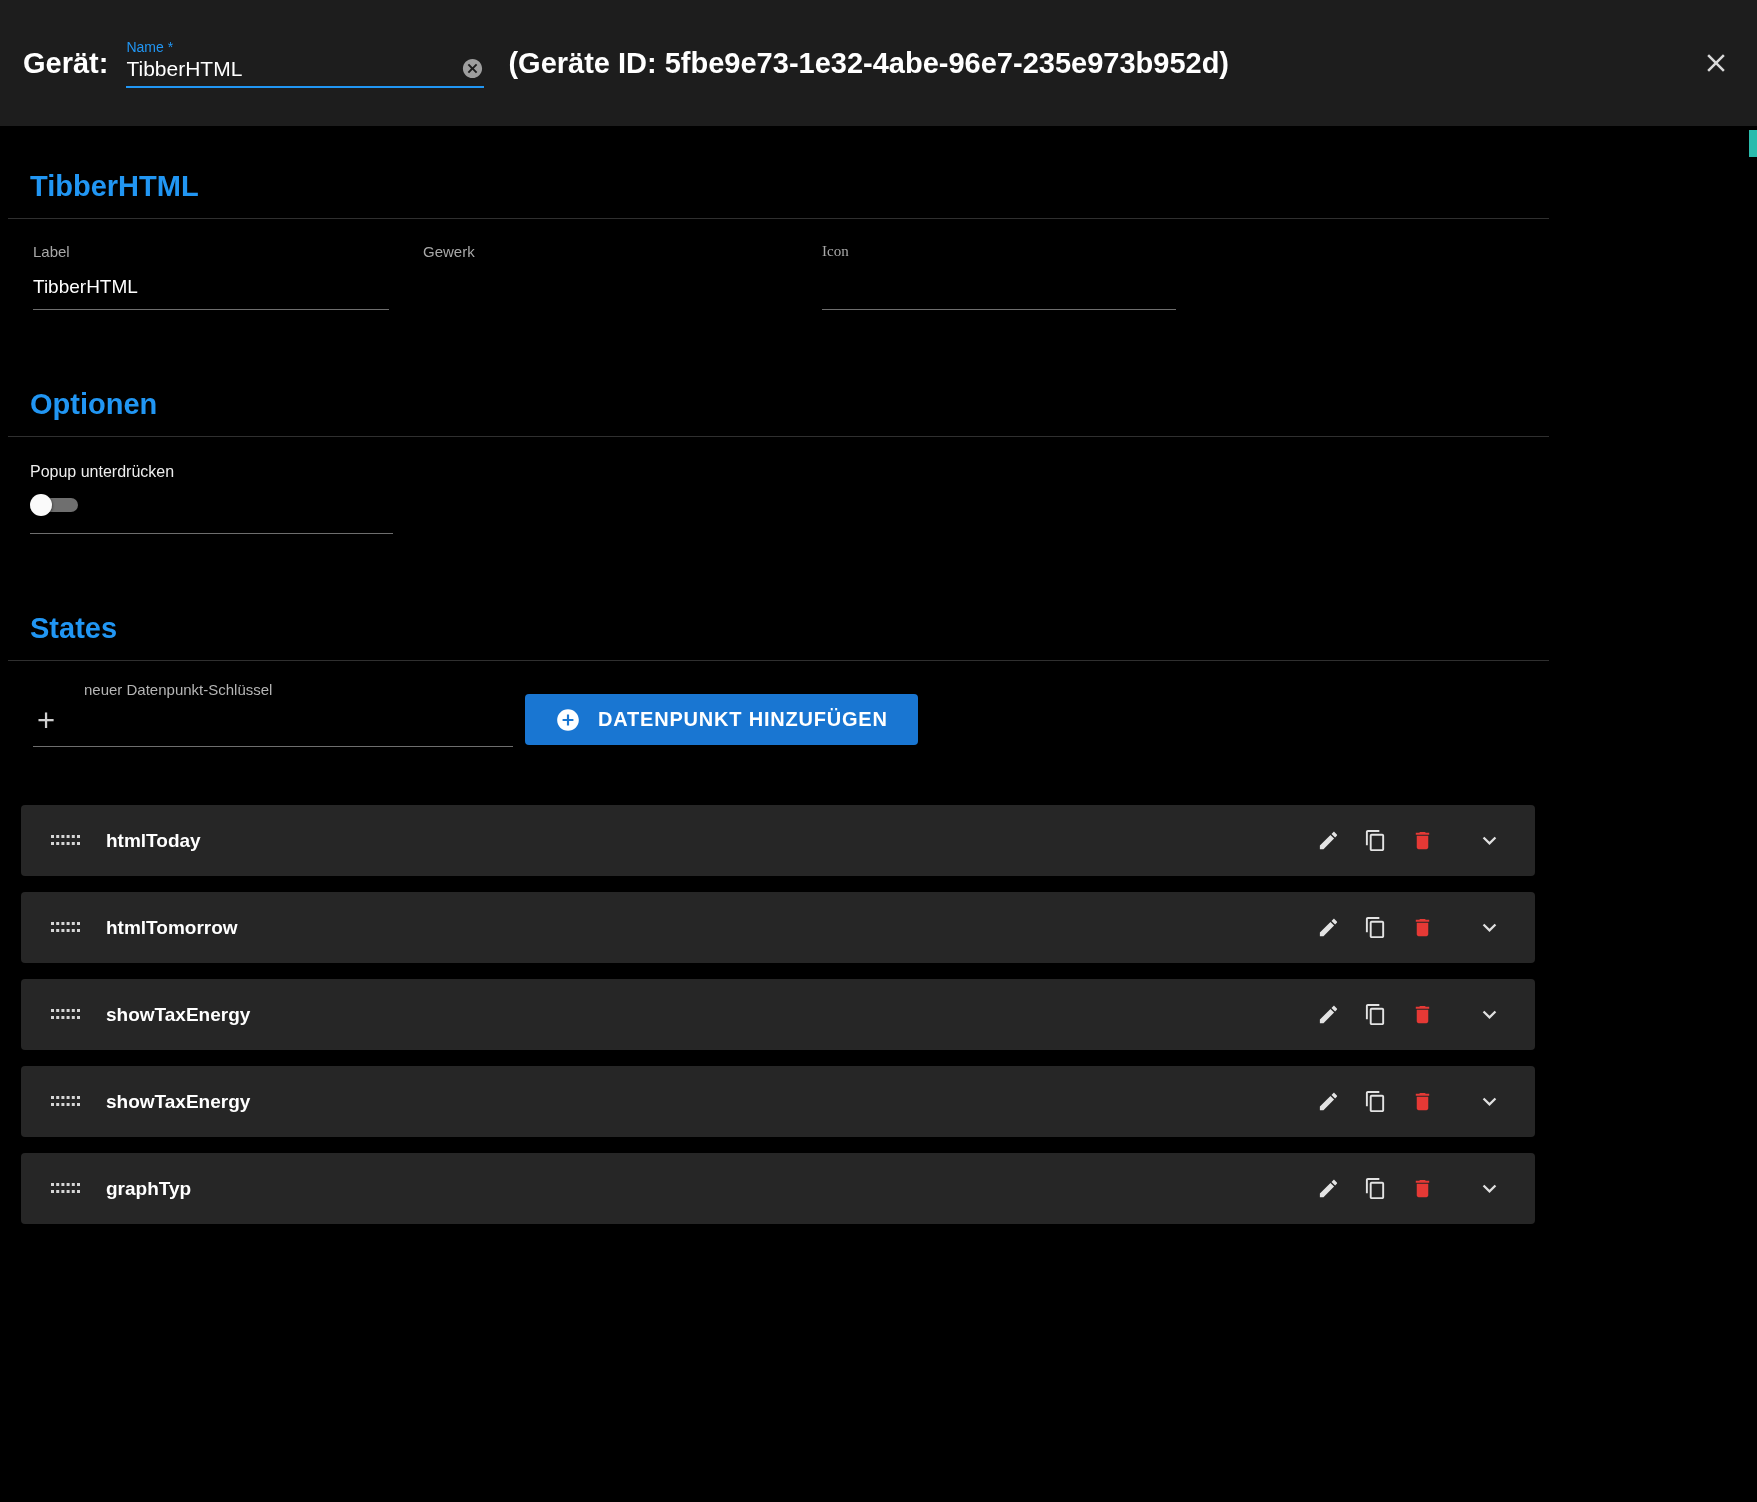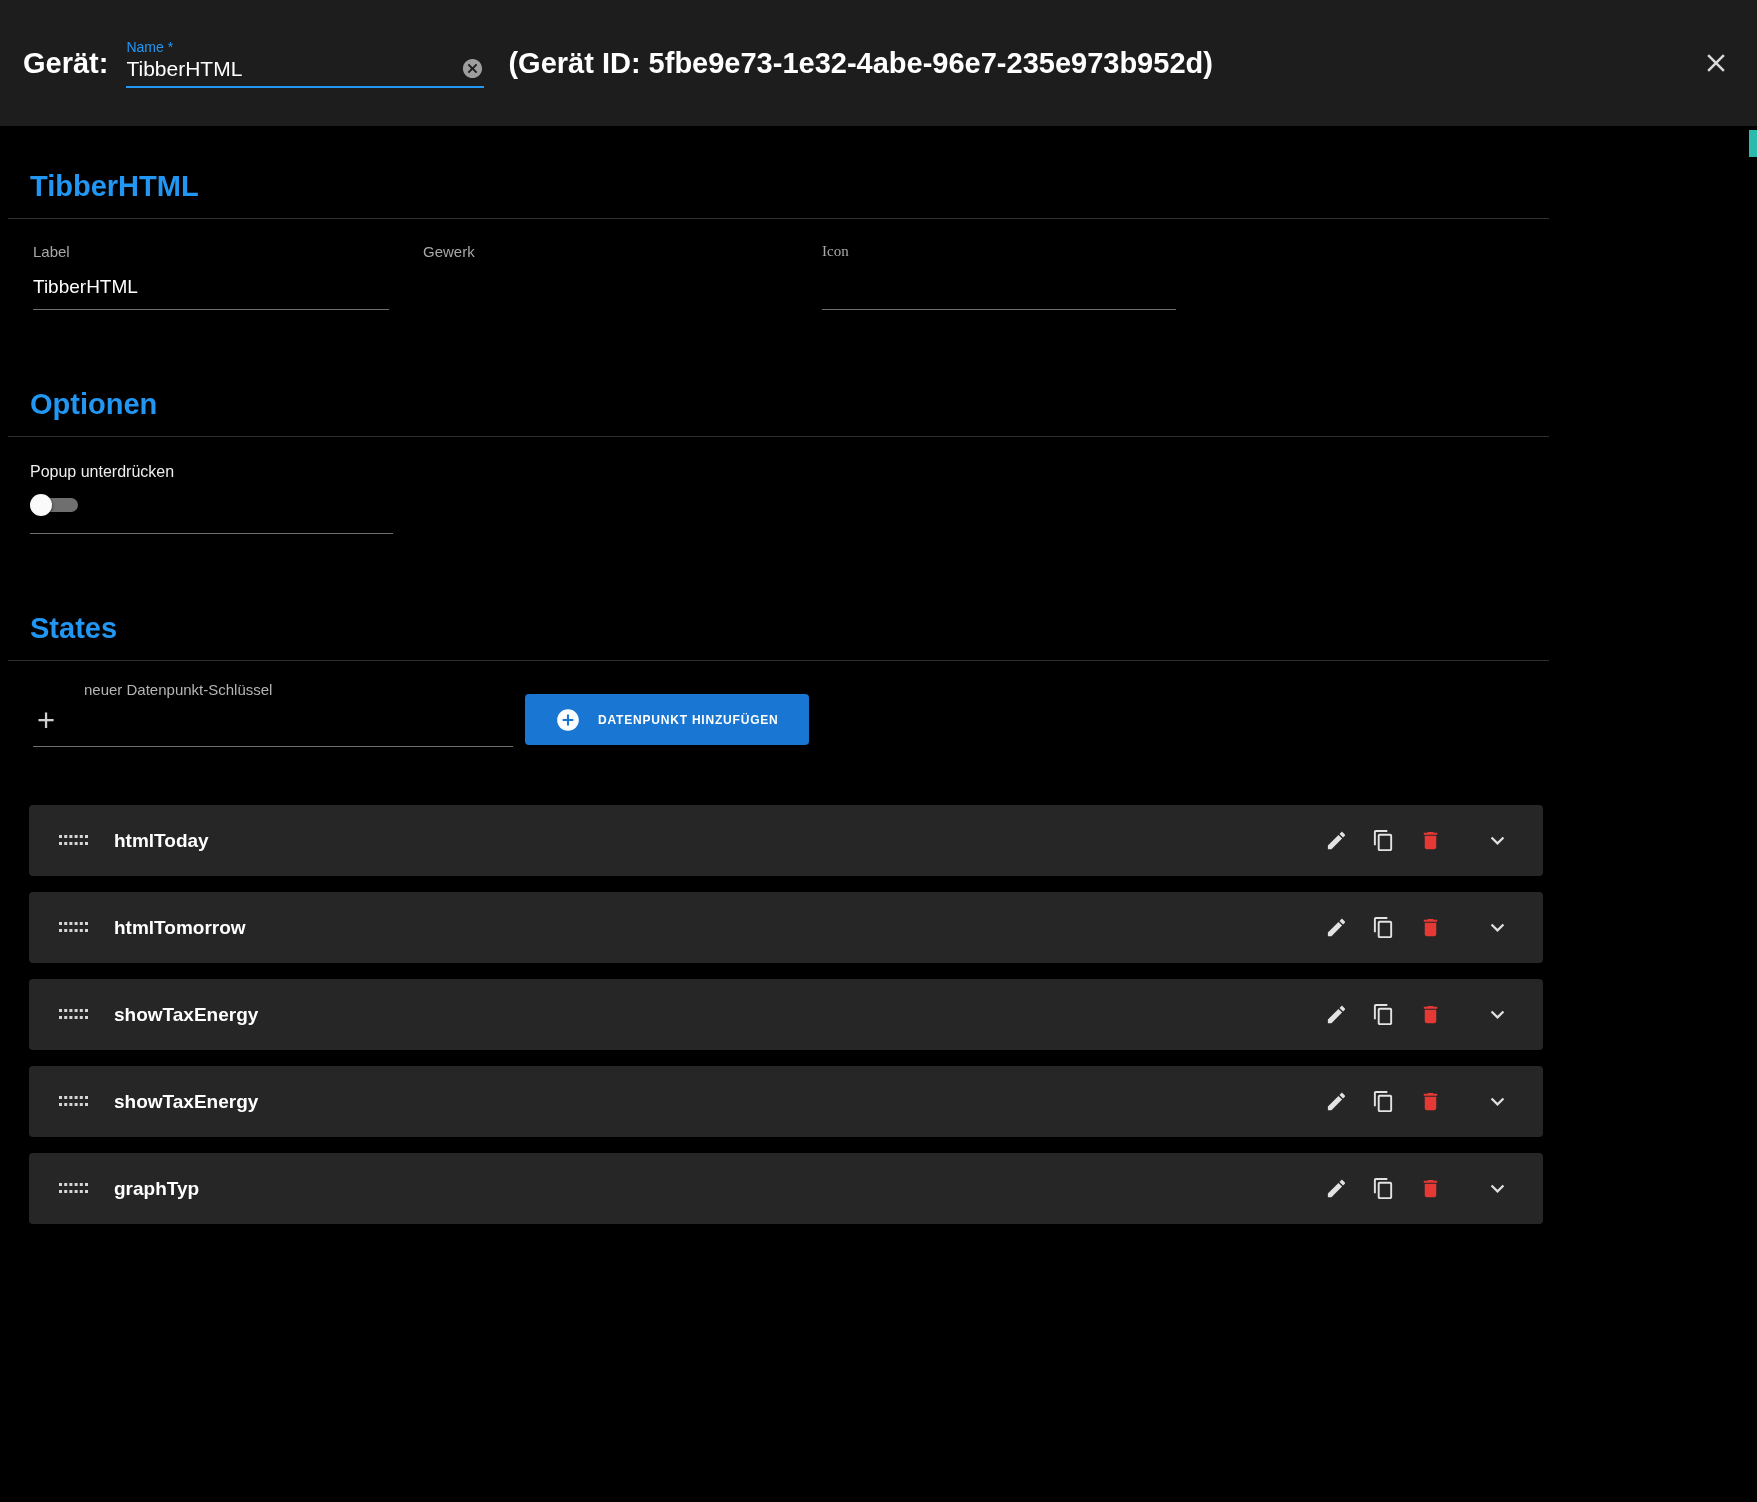--- a/index.html
+++ b/index.html
@@ -81,27 +81,27 @@
   .new-dp-input {
     position: absolute; left: 51px; bottom: 8px; width: 410px;
     background: transparent; border: none; outline: none;
     color: #fff; font-size: 19px; font-family: inherit;
   }
   .add-button {
     margin-left: 12px; margin-bottom: 2px;
     height: 51px; padding: 0 30px;
     display: inline-flex; align-items: center; gap: 17px;
     background: #1976d2; border: none; border-radius: 4px;
-    color: #fff; font-size: 12px; font-weight: 600; letter-spacing: .8px;
+    color: #fff; font-size: 20px; font-weight: 600; letter-spacing: .8px;
     font-family: inherit; cursor: pointer; white-space: nowrap;
   }
   .add-button svg { width: 26px; height: 26px; fill: #fff; }
 
   
-  .rows { margin-top: 58px; padding-left: 8px; }
+  .rows { margin-top: 58px; }
   .state-row {
     width: 1514px; height: 71px;
     margin: 0 0 16px 21px;
     background: #262626; border-radius: 4px;
     display: flex; align-items: center;
   }
   .drag-handle { margin-left: 30px; display: flex; cursor: grab; }
   .drag-handle svg { width: 29px; height: 13px; fill: #d6d6d6; }
   .row-name { margin-left: 26px; font-size: 19px; font-weight: 600; color: #fff; }
   .row-actions { margin-left: auto; display: flex; align-items: center; margin-right: 22px; }
@@ -125,21 +125,21 @@
     <div class="name-input-row">
       <input class="name-input" value="TibberHTML" style="">
       <button class="icon-plain clear-btn">
         <svg viewBox="0 0 24 24">
             <path d="M12 2C6.47 2 2 6.47 2 12s4.47 10 10 10 10-4.47 10-10S17.53 2 12 2zm5 13.59L15.59 17 12 13.41 8.41 17 7 15.59 10.41 12 7 8.41 8.41 7 12 10.59 15.59 7 17 8.41 13.41 12 17 15.59z"></path>
           </svg>
       </button>
     </div>
   </div>
 
-  <span class="device-id">(Gerät ID: 5fbe9e73-1e32-4abe-96e7-235e973b952d)</span>
+  <span class="device-id">(Geräte ID: 5fbe9e73-1e32-4abe-96e7-235e973b952d)</span>
 
   <span class="spacer"></span>
 
   <button class="icon-plain close-btn">
     <svg viewBox="0 0 24 24">
         <path d="M19 6.41L17.59 5 12 10.59 6.41 5 5 6.41 10.59 12 5 17.59 6.41 19 12 13.41 17.59 19 19 17.59 13.41 12z"></path>
       </svg>
   </button>
 </div>
 

